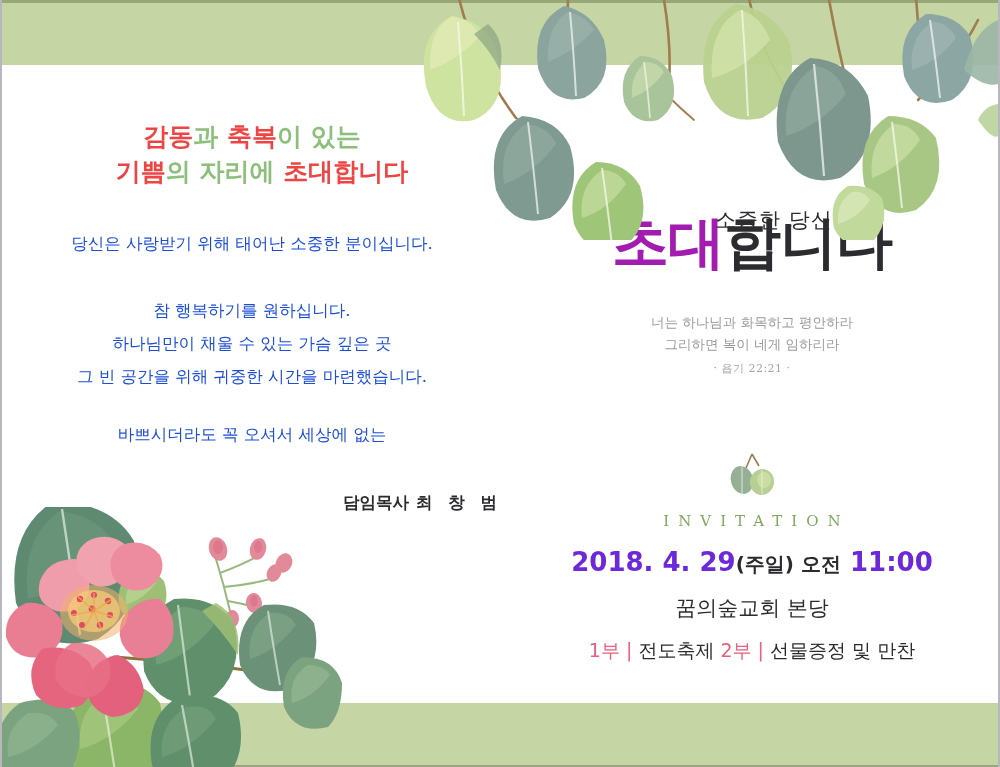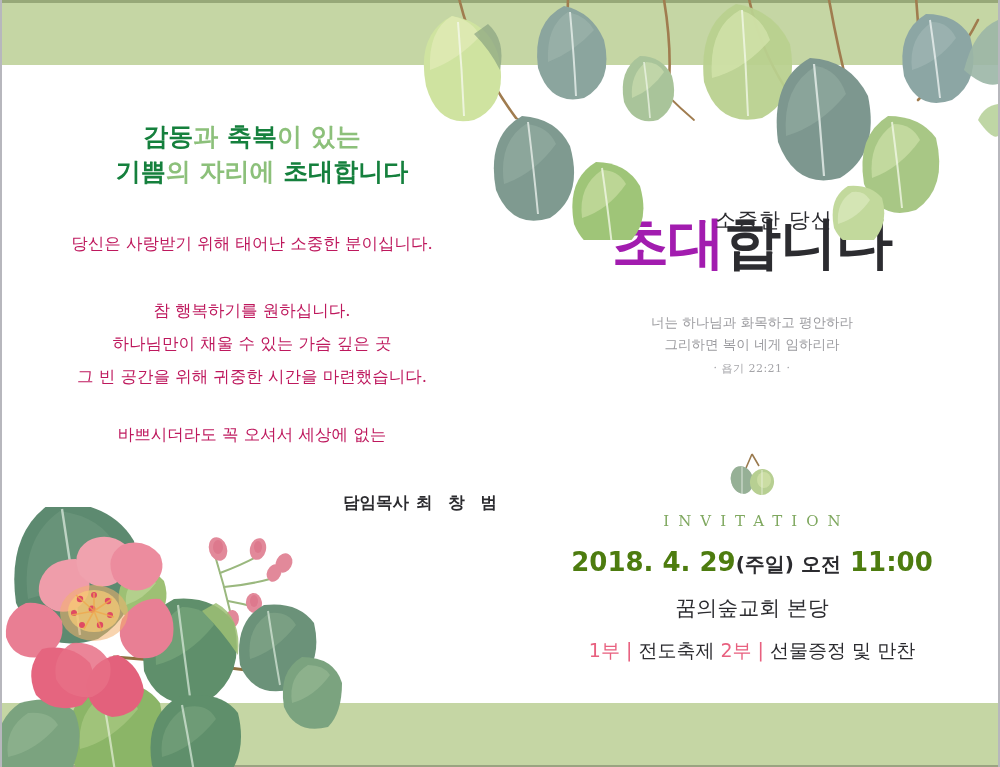--- a/index.html
+++ b/index.html
@@ -12,24 +12,24 @@
   
   .band{position:absolute;left:0;width:1000px;background:#c5d6a4;}
   #band-top{top:0;height:62px;border-top:3px solid #97a878;}
   #band-bottom{top:703px;height:62px;border-bottom:2px solid #9aa481;}
   
   #left-col{position:absolute;left:0;top:62px;width:500px;height:641px;}
   #headline{position:absolute;left:0;top:58px;width:500px;text-align:center;
     font-family:"DejaVu Sans", sans-serif;line-height:1.38;}
   #headline .l1{display:block;font-size:25px;font-weight:bold;}
   #headline .l2{display:block;font-size:25px;font-weight:bold;padding-left:20px;}
-  .g-dark{color:#15803d;}
+  .g-dark{color:#ef4444;}
   .g-light{color:#8cc07a;}
   #body-text{position:absolute;left:0;top:165px;width:500px;text-align:center;
-    font-family:"DejaVu Serif", serif;font-size:16.5px;color:#be185d;line-height:2.02;}
+    font-family:"DejaVu Serif", serif;font-size:16.5px;color:#1d4ed8;line-height:2.02;}
   #body-text .para2{margin-top:24px;display:block;}
   #signature{position:absolute;left:0;top:430px;width:500px;text-align:right;
     font-family:"DejaVu Sans", sans-serif;font-size:16.5px;font-weight:bold;color:#2b2b2f;}
   #signature .nm{letter-spacing:5px;margin-left:7px;}
   
   #right-col{position:absolute;left:500px;top:62px;width:500px;height:641px;}
   #invite-title{position:absolute;left:0;top:150px;width:500px;text-align:center;}
   #invite-title .wrap{position:relative;display:inline-block;}
   #invite-title .small-line{
     position:absolute;left:103px;top:-6px;white-space:nowrap;
@@ -42,21 +42,21 @@
     font-family:"DejaVu Serif", serif;font-size:13.5px;color:#9a9a9e;line-height:1.62;}
   #verse .ref{display:block;font-size:11px;margin-top:4px;color:#a4a4a8;letter-spacing:.5px;}
   #sprig{position:absolute;left:0;top:390px;width:500px;height:58px;}
   #sprig svg{display:block;margin:0 auto;}
   #invitation-word{position:absolute;left:0;top:450px;width:500px;text-align:center;
     font-family:"DejaVu Serif", serif;font-size:15px;color:#7fa85f;letter-spacing:9px;
     text-indent:9px;}
   #event{position:absolute;left:0;top:485px;width:500px;text-align:center;}
   #event .date-line{font-family:"DejaVu Sans", sans-serif;font-size:26px;font-weight:bold;
     color:#2b2b2f;white-space:nowrap;}
-  #event .date-line .green{color:#4d7c0f;}
+  #event .date-line .green{color:#6d28d9;}
   #event .date-line .mid{font-size:20px;}
   #event .venue{font-family:"DejaVu Sans", sans-serif;font-size:21px;color:#2b2b2f;
     margin-top:16px;}
   #event .program{font-family:"DejaVu Sans", sans-serif;font-size:19px;color:#2b2b2f;
     margin-top:16px;white-space:nowrap;}
   #event .program .pink{color:#e8607f;}
   
   #art-top{position:absolute;right:0;top:0;width:580px;height:240px;pointer-events:none;}
   #art-bottom{position:absolute;left:0;bottom:0;width:340px;height:260px;pointer-events:none;}
   #art-top svg,#art-bottom svg{display:block;}

